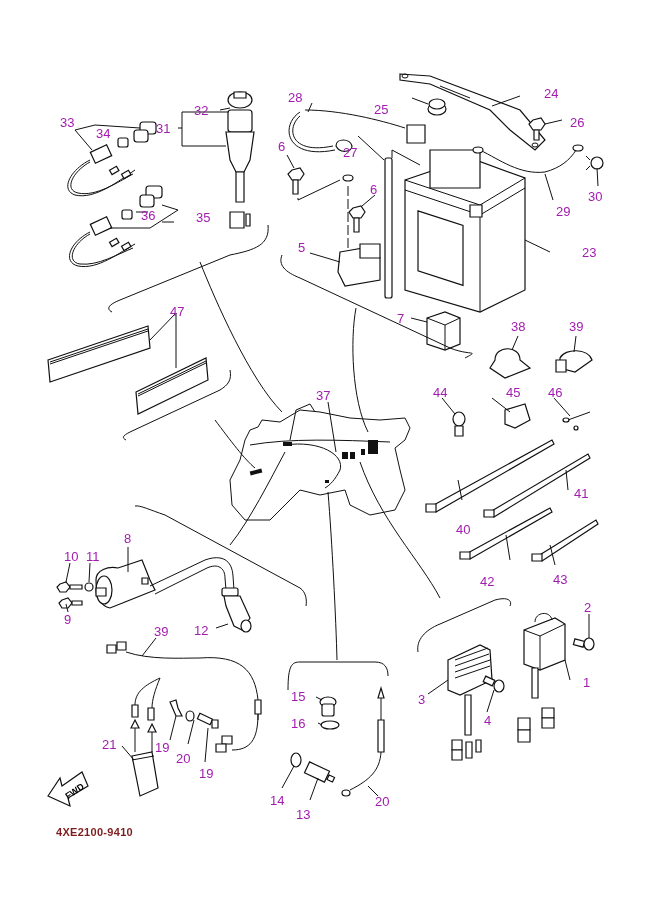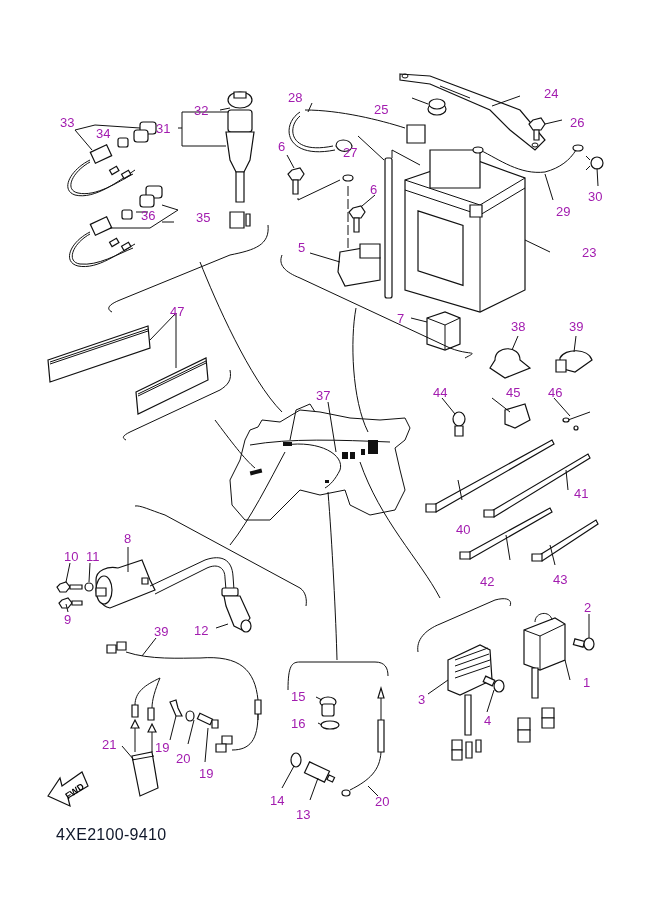--- a/index.html
+++ b/index.html
@@ -1,22 +1,22 @@
 <!DOCTYPE html>
 <html><head>
 <meta charset="utf-8">
 <style>
   html, body { margin:0; padding:0; background:#ffffff; }
   body { width:661px; height:913px; position:relative; overflow:hidden;
          font-family:"Liberation Sans", sans-serif; color:#111; }
   #diagram { position:absolute; left:0; top:0; width:661px; height:913px; }
   .lbl { position:absolute; font-size:13px; line-height:13px; color:#a21caf;
          font-family:"Liberation Sans", sans-serif; white-space:nowrap; }
-  .code { position:absolute; left:56px; top:826px; font-size:16px; font-weight:normal;
-          letter-spacing:0.3px; color:#0f172a; font-family:"Liberation Sans", sans-serif; }
+  .code { position:absolute; left:56px; top:826px; font-size:11px; font-weight:bold;
+          letter-spacing:0.3px; color:#7f1d1d; font-family:"Liberation Sans", sans-serif; }
   svg * { vector-effect: non-scaling-stroke; }
   .p { fill:#fff; stroke:#111; stroke-width:1.2; }
   .l { fill:none; stroke:#111; stroke-width:1; }
   .d { fill:#111; stroke:none; }
 </style>
 </head>
 <body>
 
 <svg id="diagram" viewBox="0 0 661 913" xmlns="http://www.w3.org/2000/svg">
 

